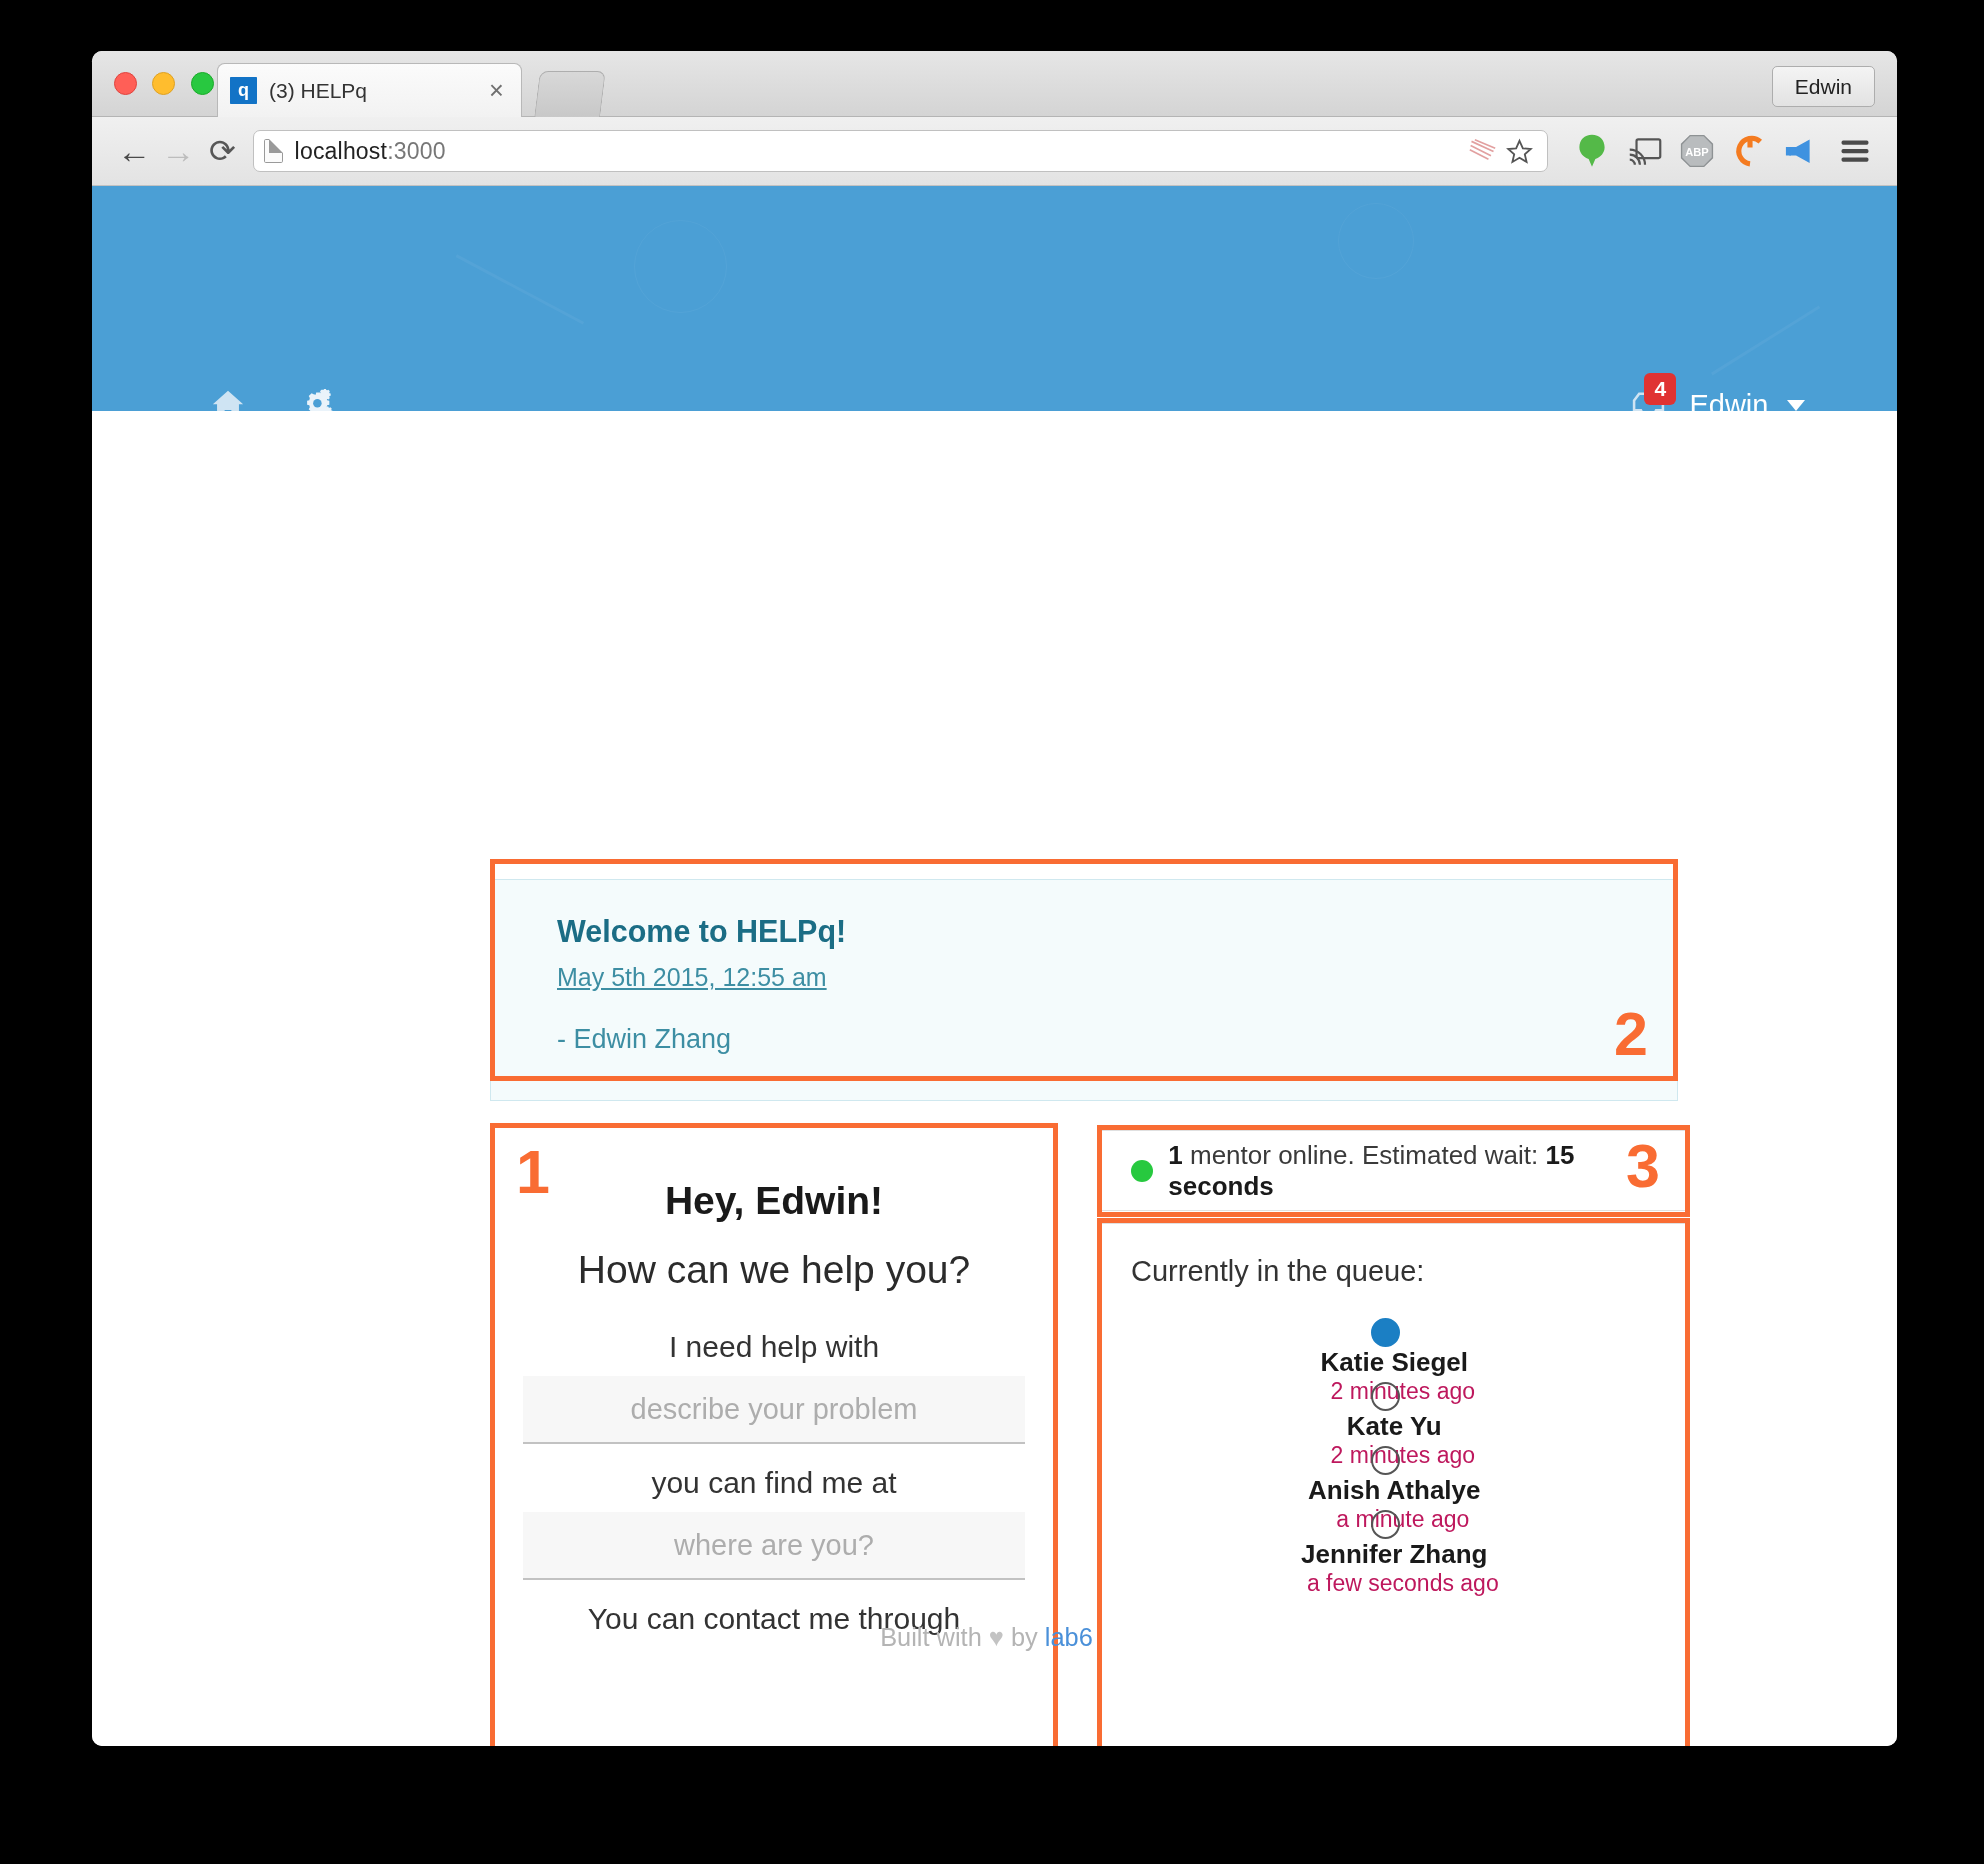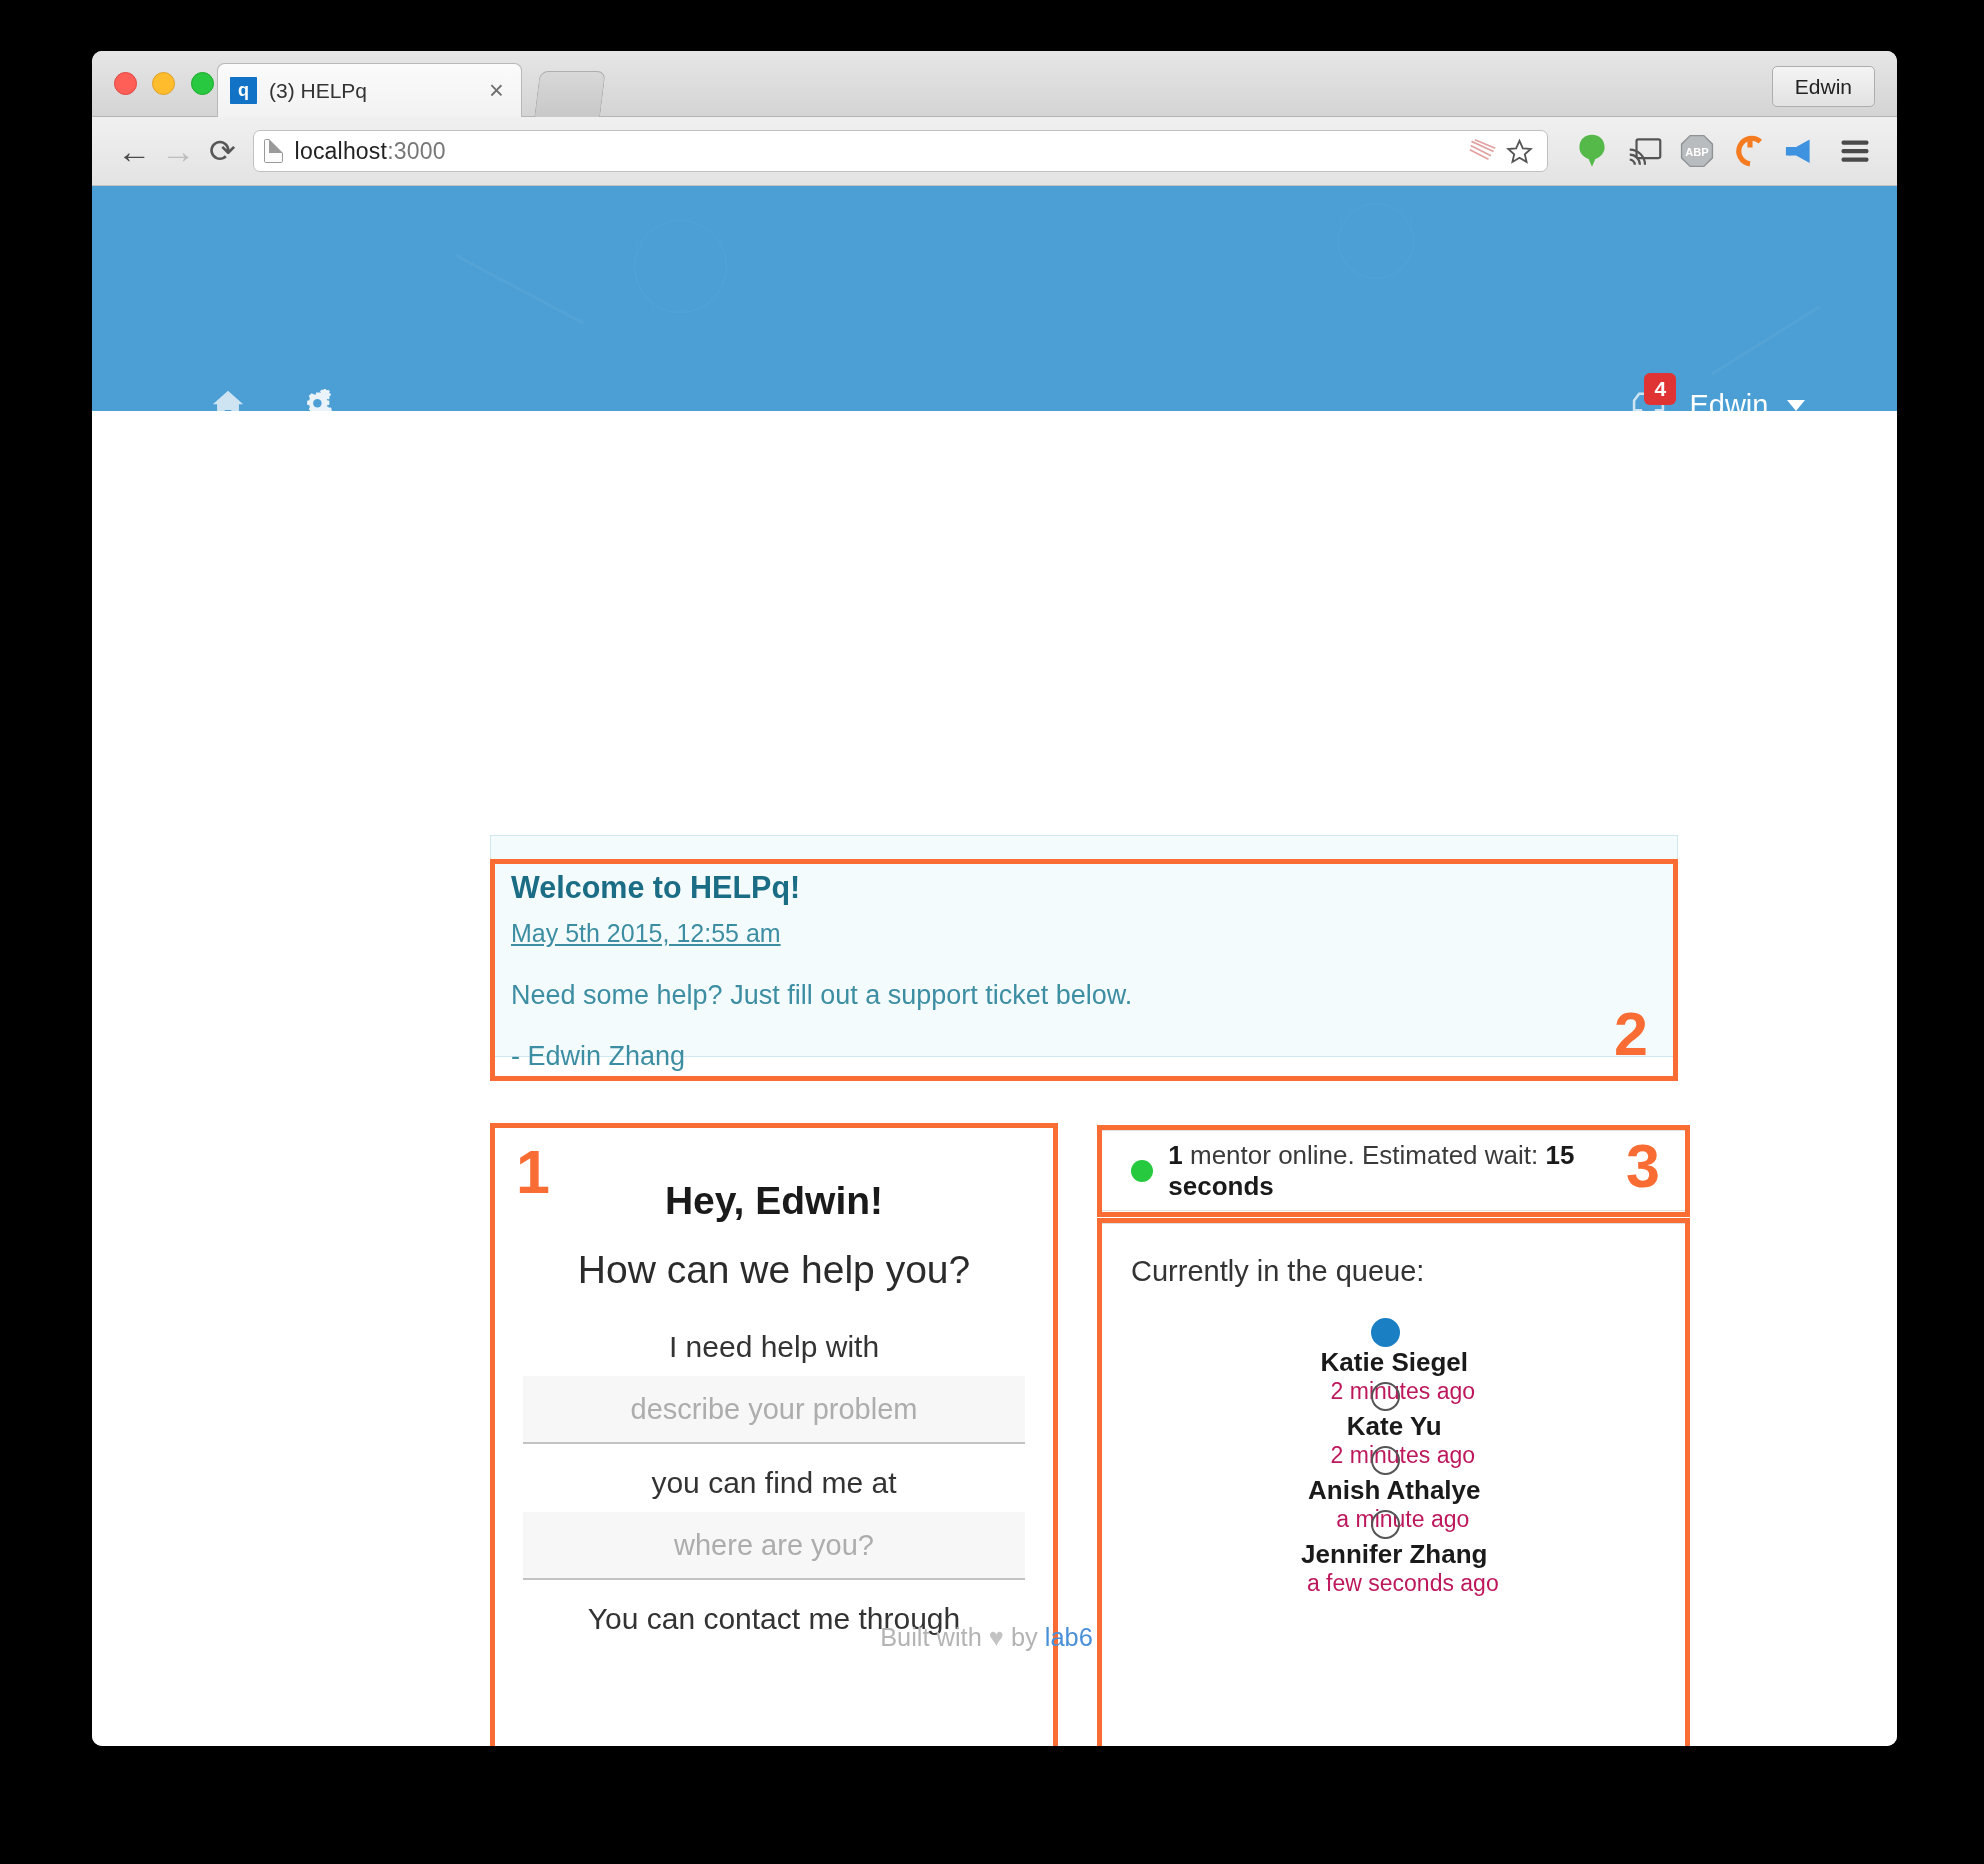--- a/index.html
+++ b/index.html
@@ -137,24 +137,24 @@
   #page-body { position: relative; background: #fff; height: 1335px; }
 
   .anno-box { position: absolute; border: 5.1px solid #f96c33; }
   .anno-num {
     position: absolute; color: #f96c33; font-size: 61px; font-weight: bold;
     line-height: 1;
   }
 
   
   #welcome-panel {
-    position: absolute; left: 398px; top: 424px;
+    position: absolute; left: 398px; top: 468px;
     width: 1188px; height: 222px;
     background: #f4fbfc; border: 0.8px solid #cfe8ef;
-    padding: 34px 20px;
+    padding: 34px 66px;
   }
   #welcome-title { color: #1b6d85; font-size: 30.5px; font-weight: bold; margin-bottom: 13.6px; }
   #welcome-date  { color: #3d8ea3; font-size: 25px; margin-bottom: 32px; text-decoration: underline; }
   #welcome-body  { color: #3d8ea3; font-size: 27px; margin-bottom: 30.5px; }
   #welcome-sign  { color: #3d8ea3; font-size: 27px; }
   #anno-2 { left: 398px; top: 448px; width: 1188px; height: 222px; }
   #anno-2-num { left: 1522px; top: 593px; }
 
   
   #form-card {
@@ -336,21 +336,20 @@
       <span id="user-caret"></span>
     </div>
 
   </div>
 
   <div id="page-body">
 
     <div id="welcome-panel">
       <div id="welcome-title">Welcome to HELPq!</div>
       <div id="welcome-date">May 5th 2015, 12:55 am</div>
-      <div id="welcome-body">Need some help? Just fill out a support ticket below.</div>
       <div id="welcome-sign">- Edwin Zhang</div>
     </div>
     <div class="anno-box" id="anno-2"></div>
     <div class="anno-num" id="anno-2-num">2</div>
 
     <div id="form-card">
       <div id="form-greeting">Hey, Edwin!</div>
       <div id="form-question">How can we help you?</div>
 
       <div class="field-label">I need help with</div>

